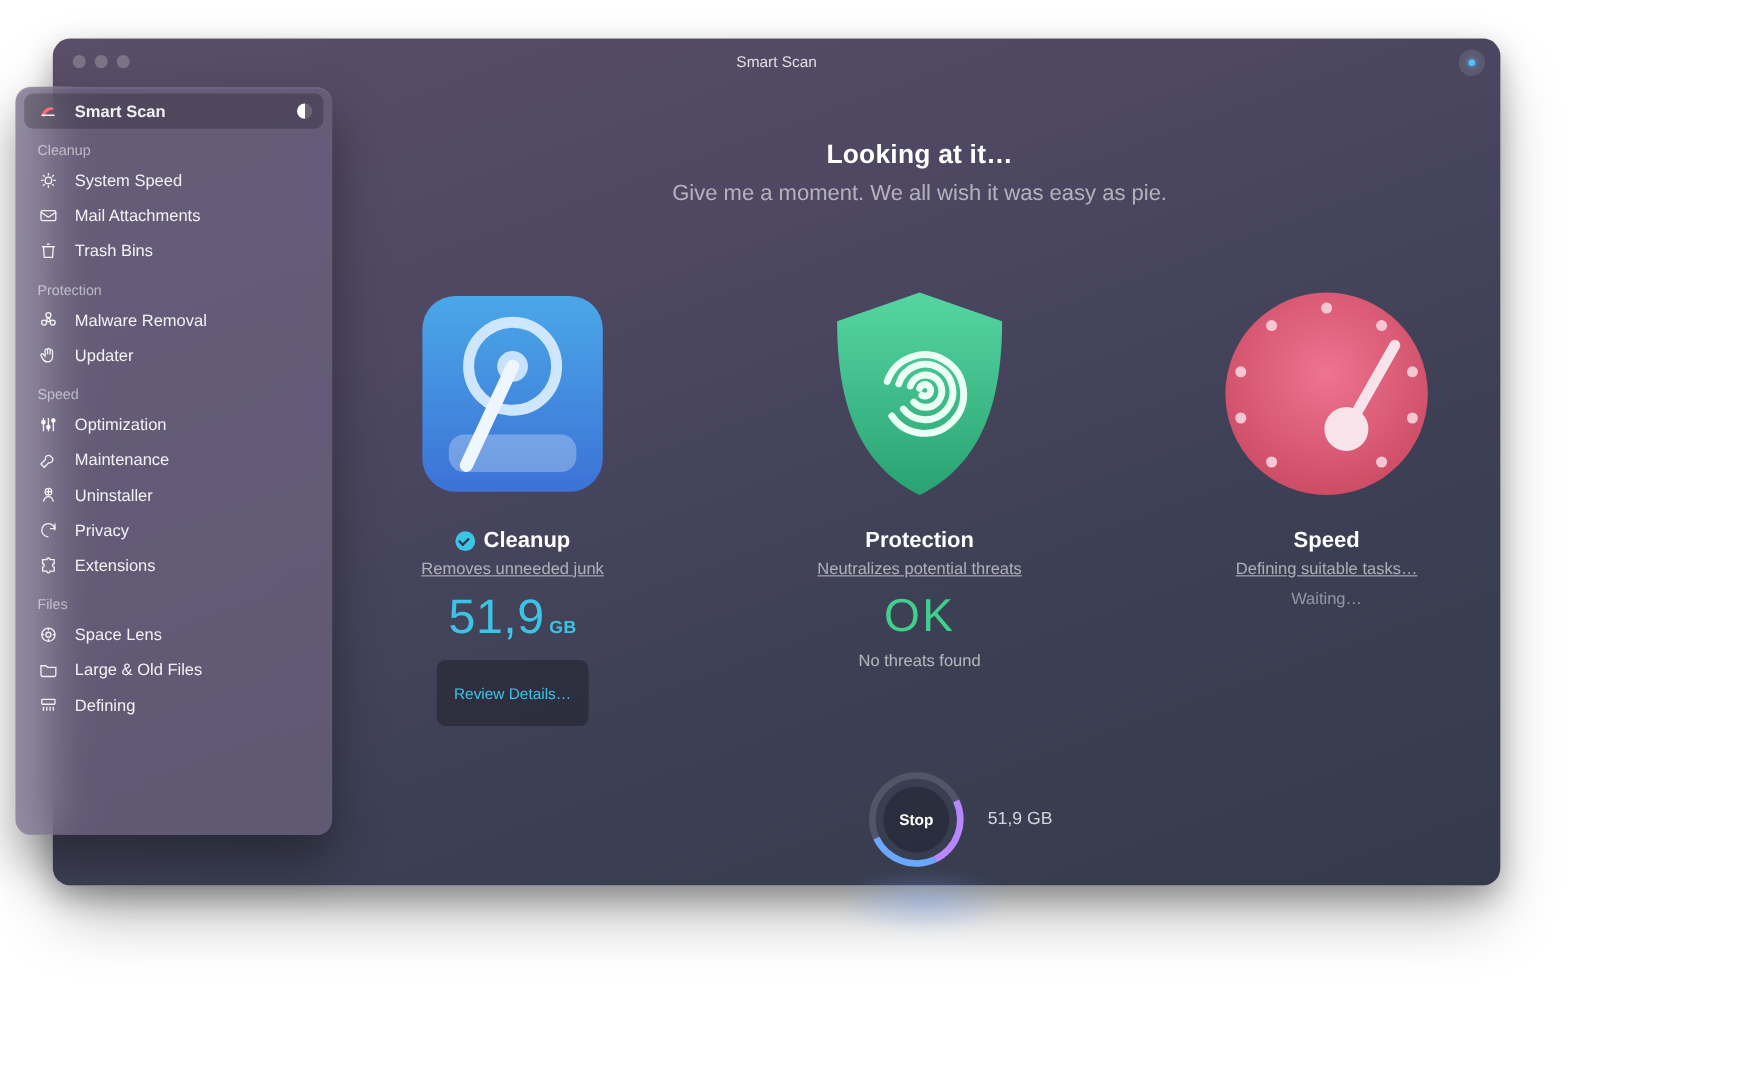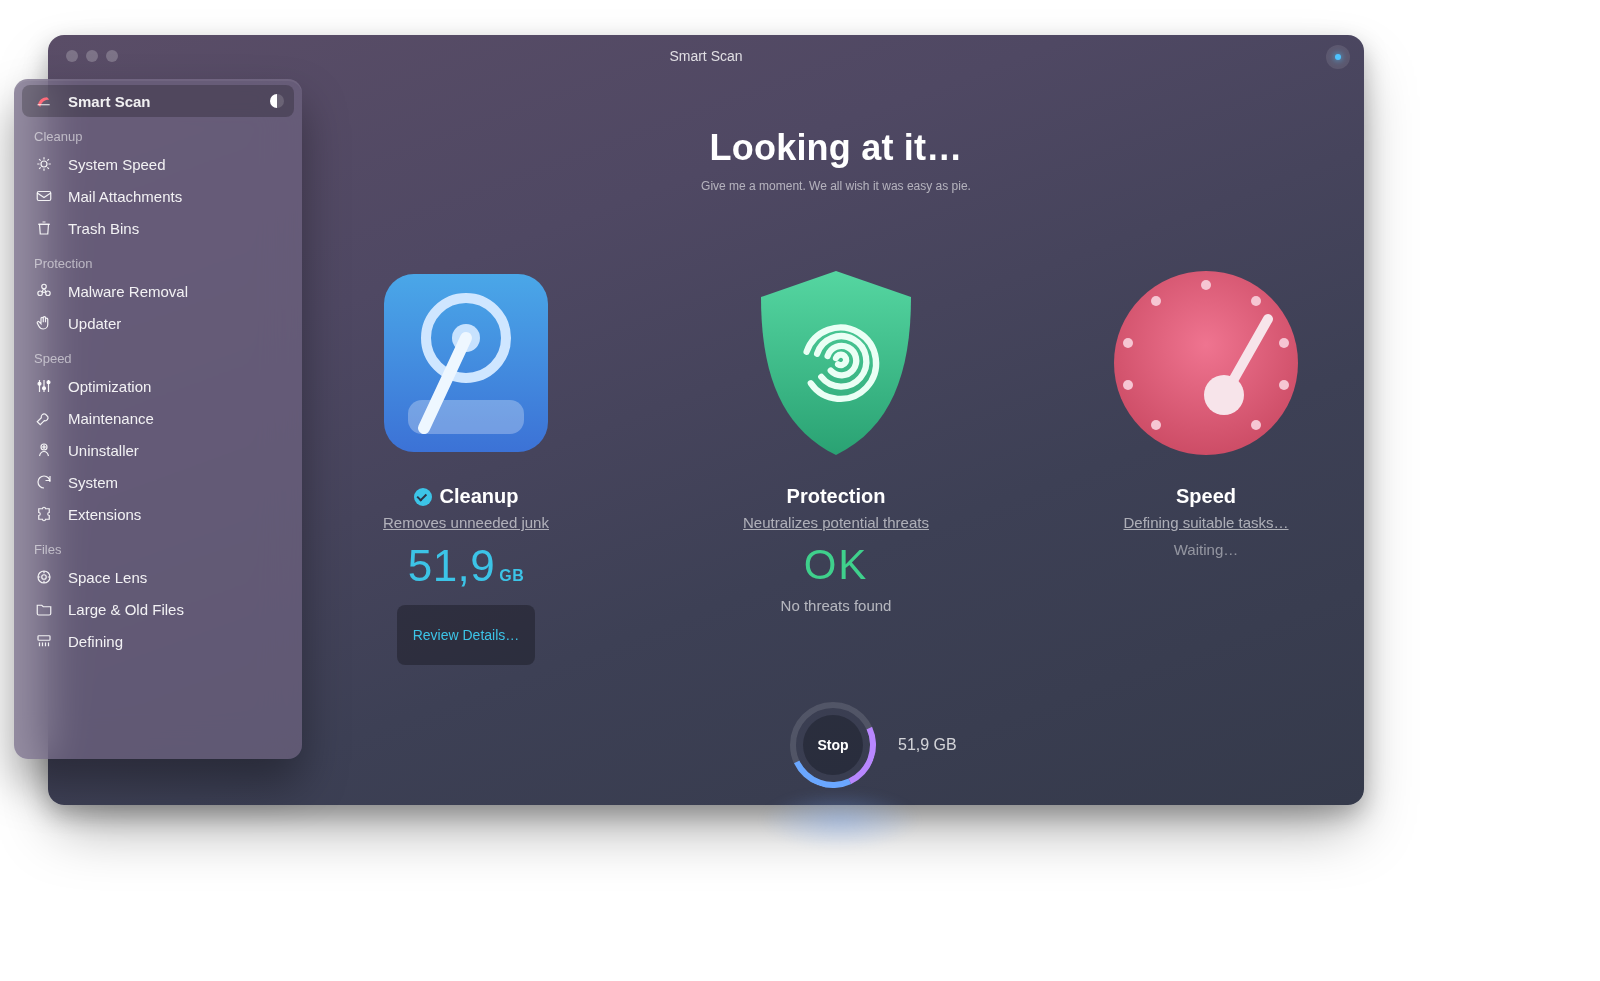--- a/index.html
+++ b/index.html
@@ -61,22 +61,22 @@
   .assist::after{content:"";width:6px;height:6px;border-radius:50%;background:#4ec3ff;box-shadow:0 0 6px #4ec3ff;}
   .main {
     position: absolute;
     left: 260px; right: 0; top: 44px; bottom: 0;
   }
   .heading {
     text-align: center;
     margin-top: 48px;
     color: #fff;
   }
-  .heading h1 { margin: 0; font-size: 36px; font-weight: 700; letter-spacing: 0.2px; }
-  .heading p  { margin: 10px 0 0; font-size: 12px; color: rgba(255,255,255,0.58); }
+  .heading h1 { margin: 0; font-size: 24px; font-weight: 700; letter-spacing: 0.2px; }
+  .heading p  { margin: 10px 0 0; font-size: 20px; color: rgba(255,255,255,0.58); }
   .cards {
     display: flex;
     justify-content: center;
     gap: 130px;
     margin-top: 70px;
   }
   .card { width: 240px; text-align: center; }
   .card .art { width: 200px; height: 200px; margin: 0 auto 22px; display:flex;align-items:center;justify-content:center; }
   .card h3 { margin: 0 0 6px; font-size: 20px; font-weight: 700; color: #fff; display:inline-flex;align-items:center;gap:8px;}
   .card .sub { font-size: 15px; color: rgba(255,255,255,0.58); margin-bottom: 10px; text-decoration: underline; }
@@ -360,21 +360,21 @@
         </span>
         <span>Uninstaller</span>
       </div>
       <div class="side-item">
         <span class="side-icon">
           <svg viewBox="0 0 24 24">
             <path d="M12 20a8 8 0 118-8"></path>
             <path d="M20 4v6h-6"></path>
           </svg>
         </span>
-        <span>System</span>
+        <span>Privacy</span>
       </div>
       <div class="side-item">
         <span class="side-icon">
           <svg viewBox="0 0 24 24">
             <path d="M5 5h5a2 2 0 114 0h5v5a2 2 0 100 4v5h-5a2 2 0 11-4 0H5v-5a2 2 0 100-4z"></path>
           </svg>
         </span>
         <span>Extensions</span>
       </div>
       <div class="side-header">Files</div>

